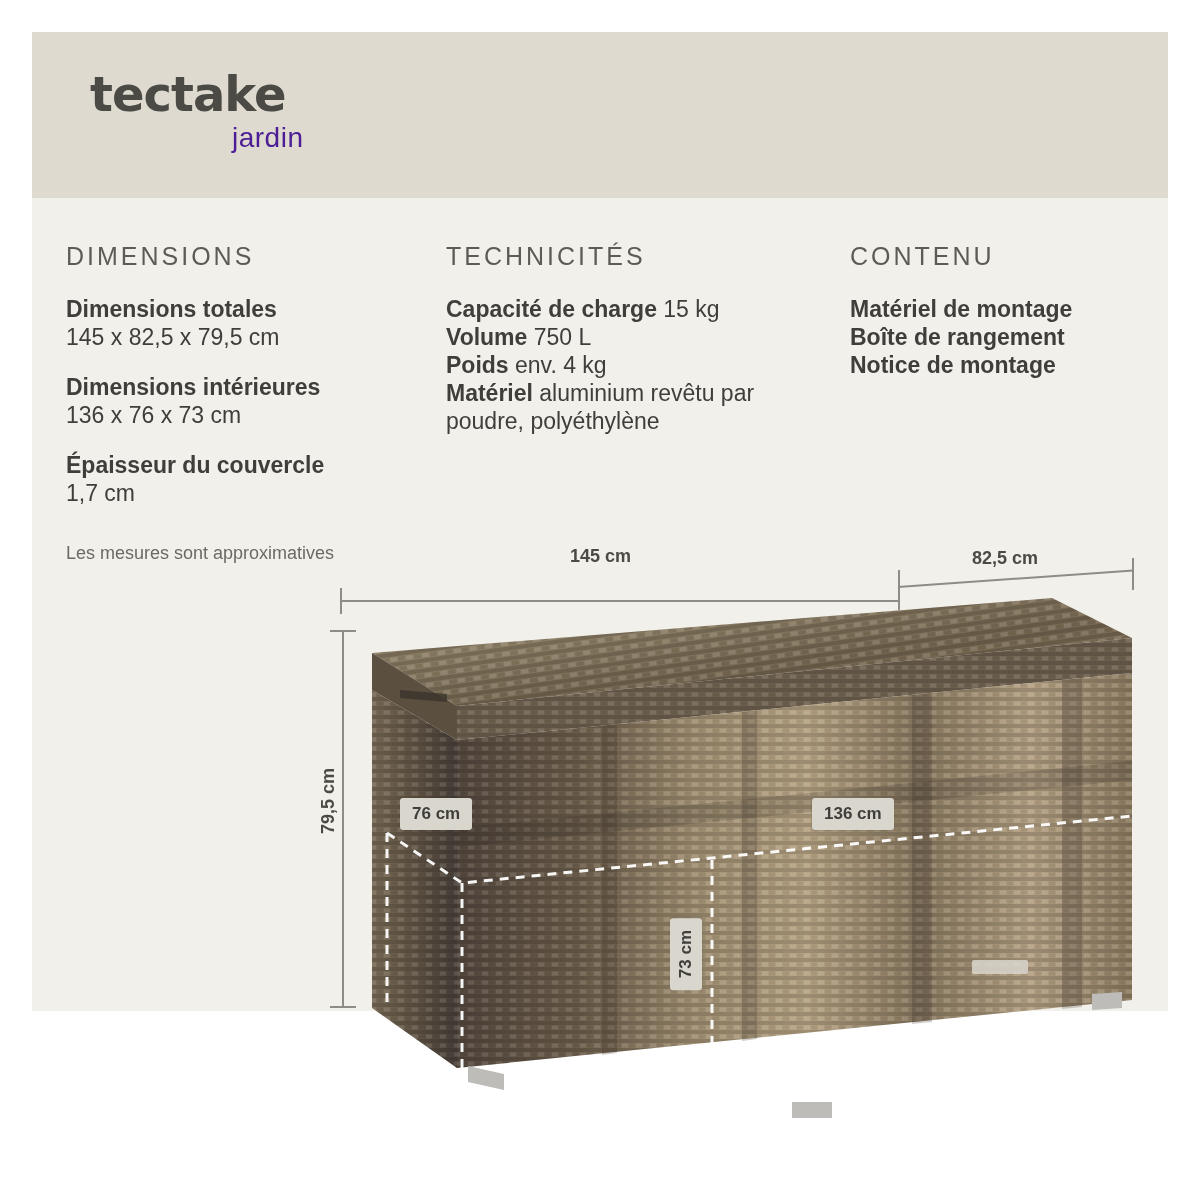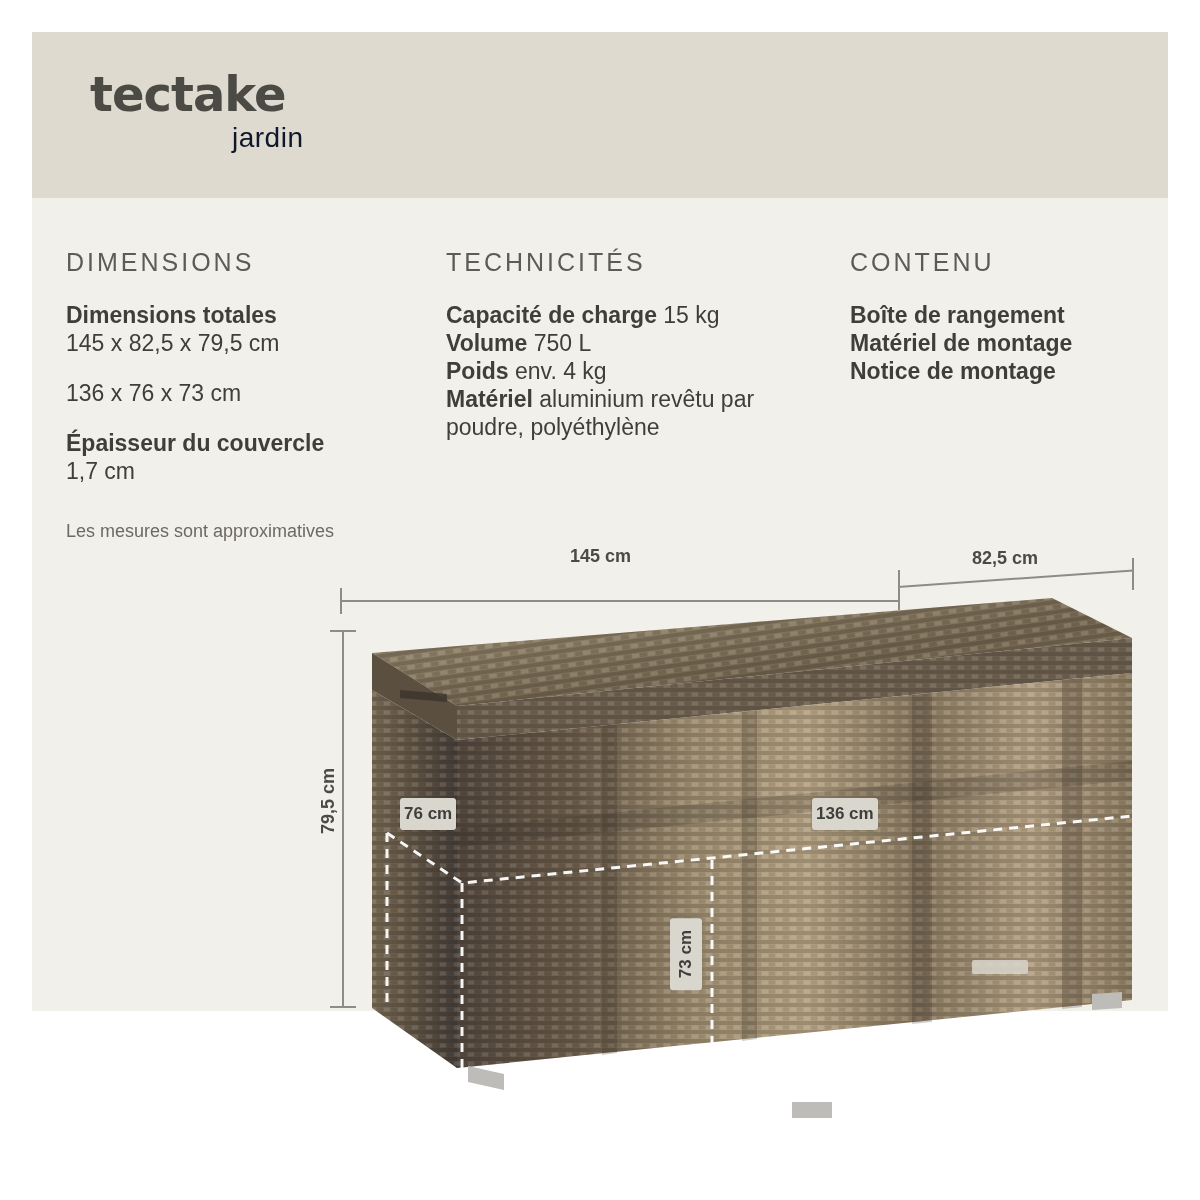--- a/index.html
+++ b/index.html
@@ -43,21 +43,21 @@
     font-family: "DejaVu Sans", sans-serif;
     font-weight: bold;
     font-size: 48px;
     letter-spacing: -1px;
     color: #4b4a44;
     line-height: 1;
   }
   .logo-sub {
     font-family: "Liberation Sans", sans-serif;
     font-size: 28px;
-    color: #0f172a;
+    color: #4c1d95;
     line-height: 1;
     margin-top: 6px;
     margin-left: 142px;
     letter-spacing: 0.5px;
   }
   .header-title {
     position: absolute;
     right: 44px;
     top: 48px;
     font-family: "DejaVu Serif", serif;
@@ -68,21 +68,21 @@
   }
   
   .cols {
     position: absolute;
     left: 0;
     top: 166px;
     width: 100%;
   }
   .col {
     position: absolute;
-    top: 50px;
+    top: 44px;
   }
   .col-1 { left: 34px;  width: 350px; }
   .col-2 { left: 414px; width: 370px; }
   .col-3 { left: 818px; width: 300px; }
   .col-head {
     font-size: 25px;
     letter-spacing: 3px;
     color: #5c5b54;
     margin-bottom: 24px;
     font-family: "Liberation Sans", sans-serif;
@@ -122,21 +122,21 @@
     background: #f2f0eb;
     padding: 0 8px;
     white-space: nowrap;
   }
   .tag {
     position: absolute;
     background: #d9d6cd;
     color: #3f3e3a;
     font-size: 17px;
     font-weight: bold;
-    padding: 6px 4px;
+    padding: 6px 12px;
     border-radius: 3px;
     white-space: nowrap;
     box-shadow: 0 1px 2px rgba(0,0,0,0.15);
   }
   .tag.vert {
     writing-mode: vertical-rl;
     text-orientation: mixed;
     transform: rotate(180deg);
     padding: 12px 6px;
   }
@@ -174,20 +174,23 @@
         <div class="line">
           <b>Dimensions totales</b>
         </div>
         <div class="line">
           <span class="val">145 x 82,5 x 79,5 cm</span>
         </div>
 
         <div class="gap"></div>
 
         <div class="line">
+          <b>Dimensions intérieures</b>
+        </div>
+        <div class="line">
           <span class="val">136 x 76 x 73 cm</span>
         </div>
 
         <div class="gap"></div>
 
         <div class="line">
           <b>Épaisseur du couvercle</b>
         </div>
         <div class="line">
           <span class="val">1,7 cm</span>
@@ -213,24 +216,24 @@
         </div>
         <div class="line">
           <b>Matériel</b>
           <span class="val">aluminium revêtu par poudre, polyéthylène</span>
         </div>
       </div>
 
       <div class="col col-3">
         <div class="col-head">CONTENU</div>
         <div class="line">
+          <b>Matériel de montage</b>
+        </div>
+        <div class="line">
           <b>Boîte de rangement</b>
-        </div>
-        <div class="line">
-          <b>Matériel de montage</b>
         </div>
         <div class="line">
           <b>Notice de montage</b>
         </div>
       </div>
     </div>
 
     <div class="illus">
 
       <svg class="box-svg" width="860" height="620" viewBox="0 0 860 620">

